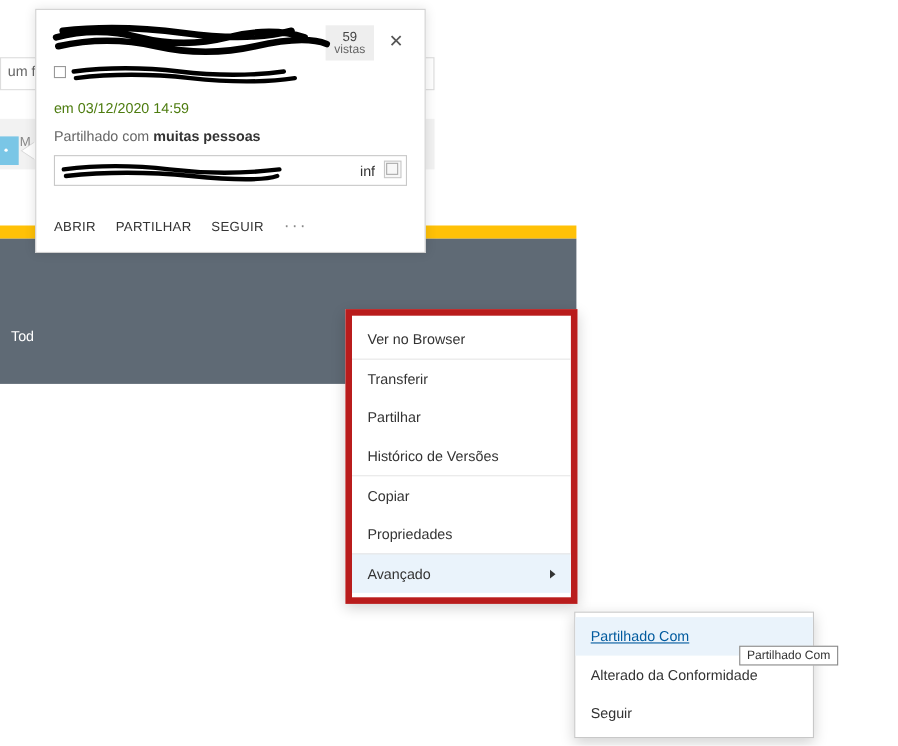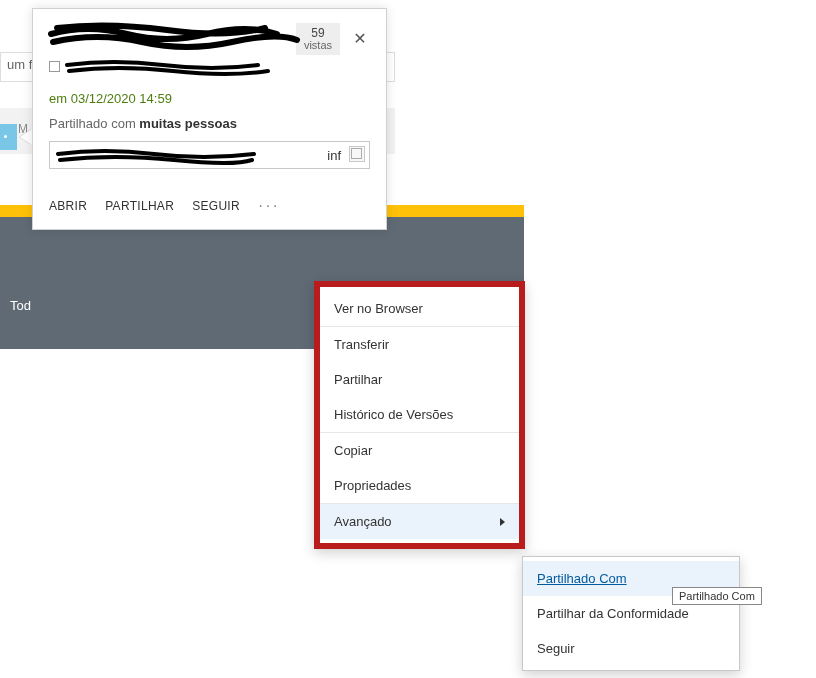--- a/index.html
+++ b/index.html
@@ -117,17 +117,17 @@
   <div class="mi sep">Copiar</div>
   <div class="mi">Propriedades</div>
   <div class="mi sep advanced">
     <span>Avançado</span>
     <span class="arrow"></span>
   </div>
 </div>
 
 <div class="menu2">
   <div class="mi hover link">Partilhado Com</div>
-  <div class="mi">Partilhar da Conformidade</div>
+  <div class="mi">Alterado da Conformidade</div>
   <div class="mi">Seguir</div>
 </div>
 
 <div class="tooltip">Partilhado Com</div>
 
 </body></html>

